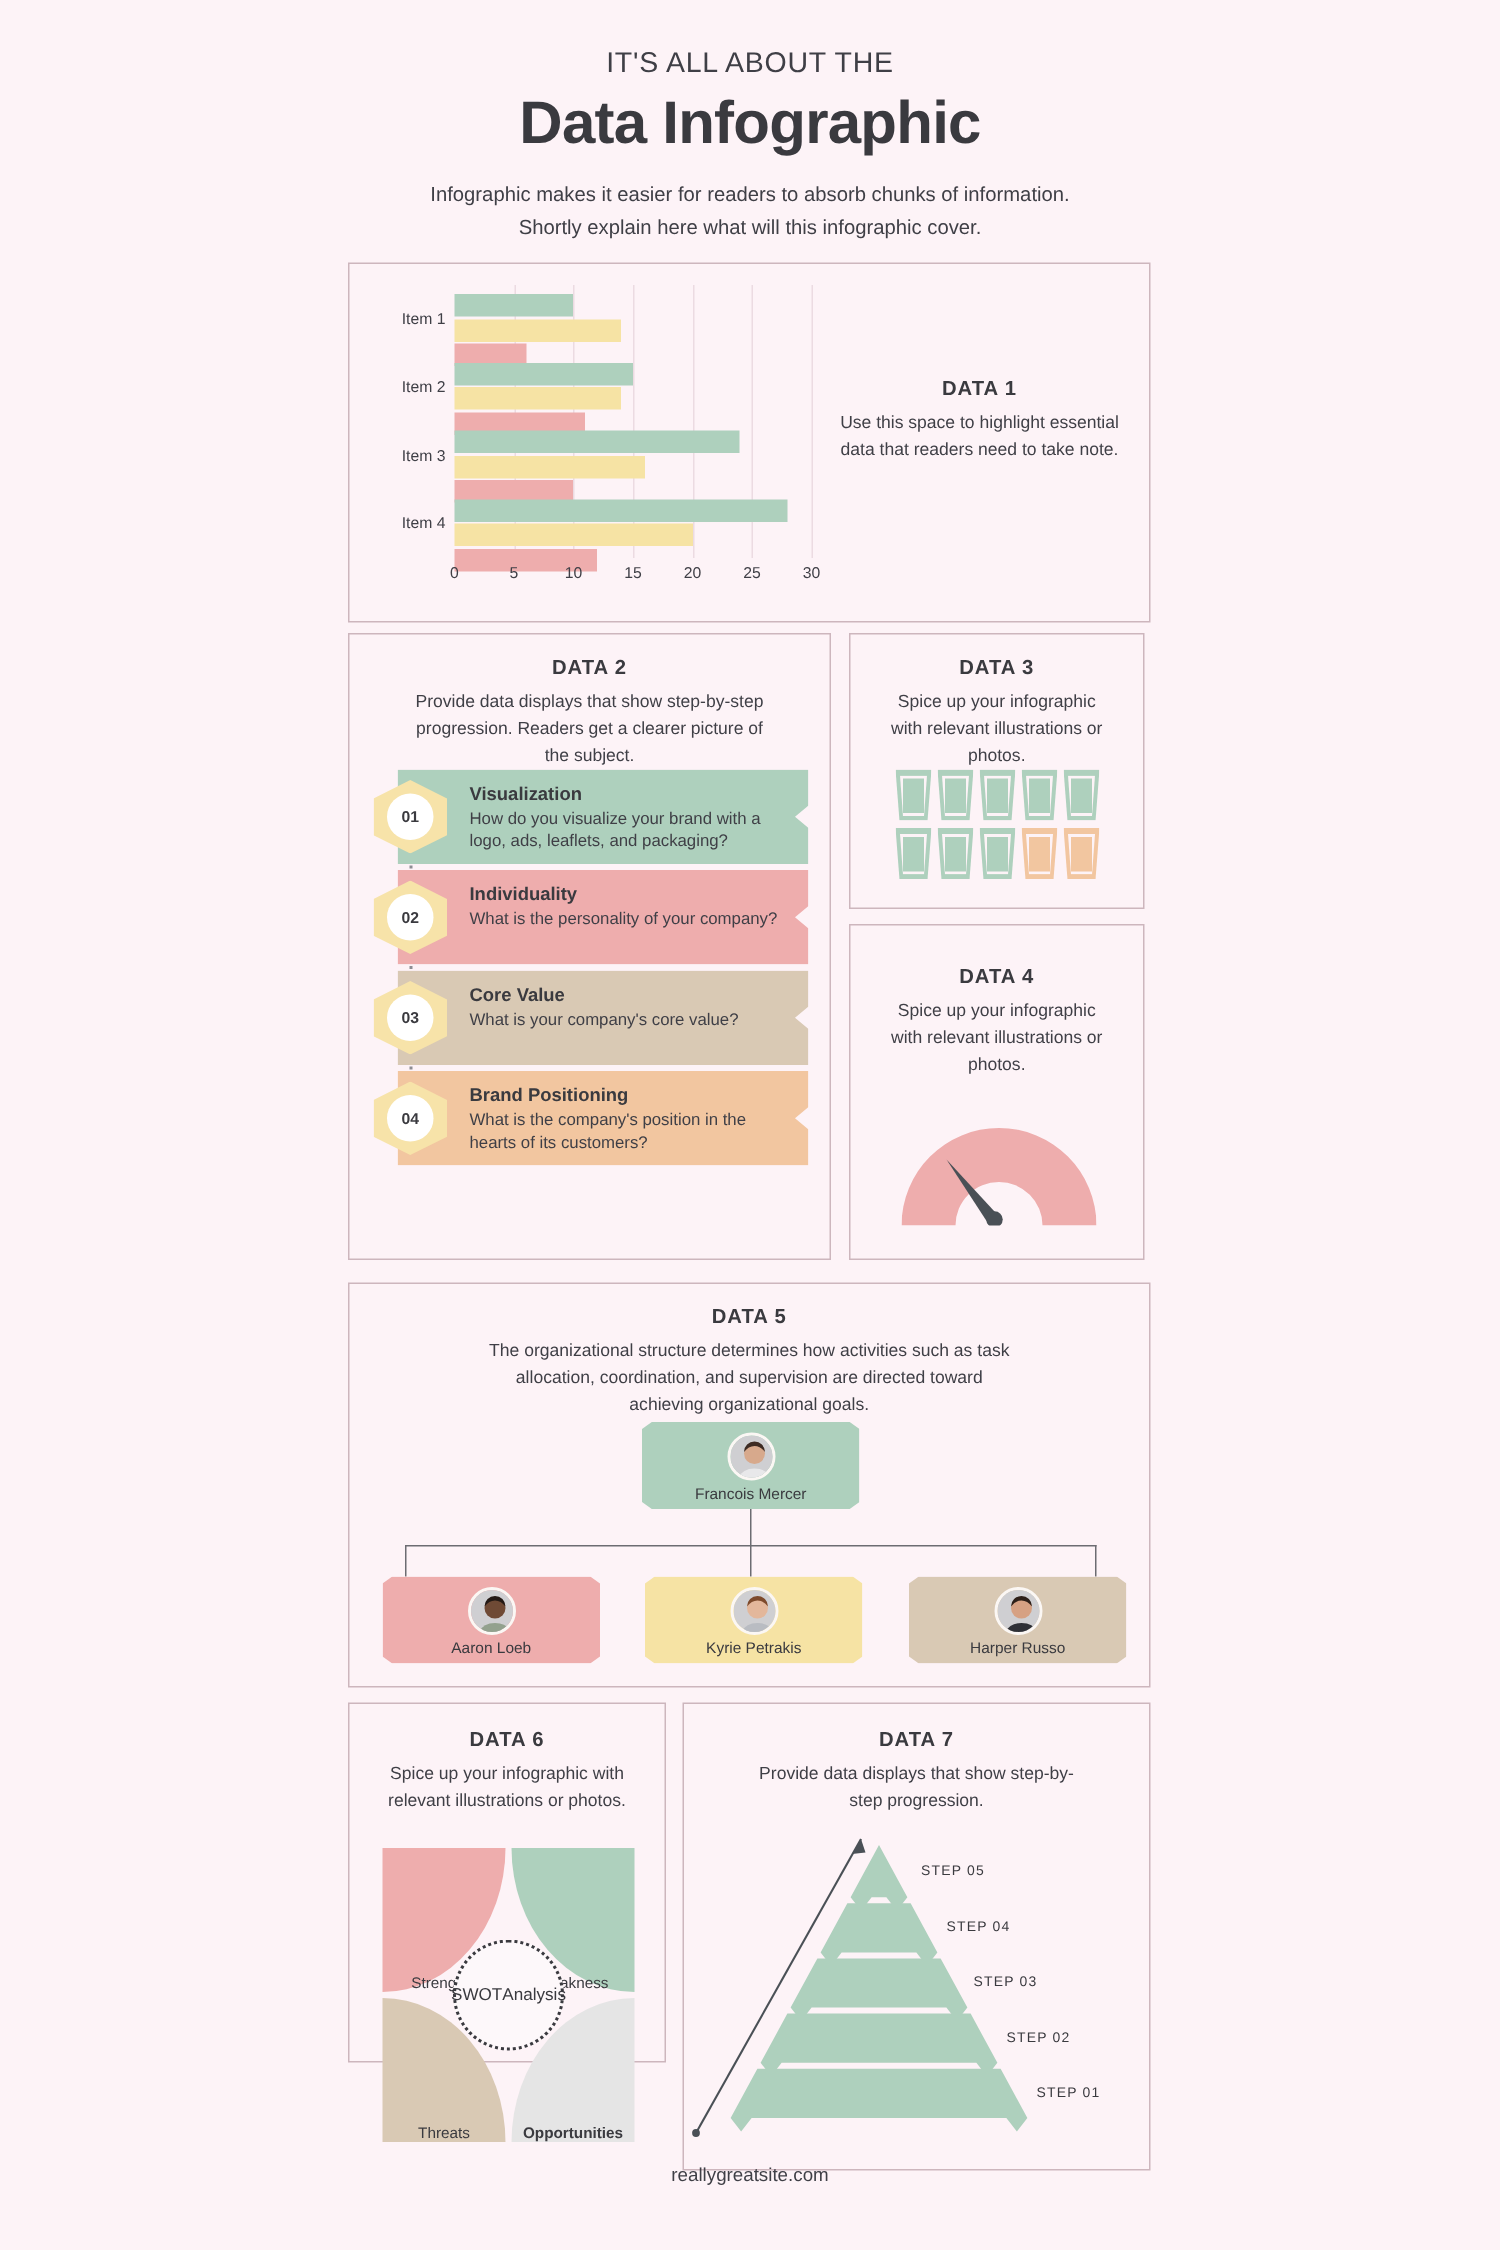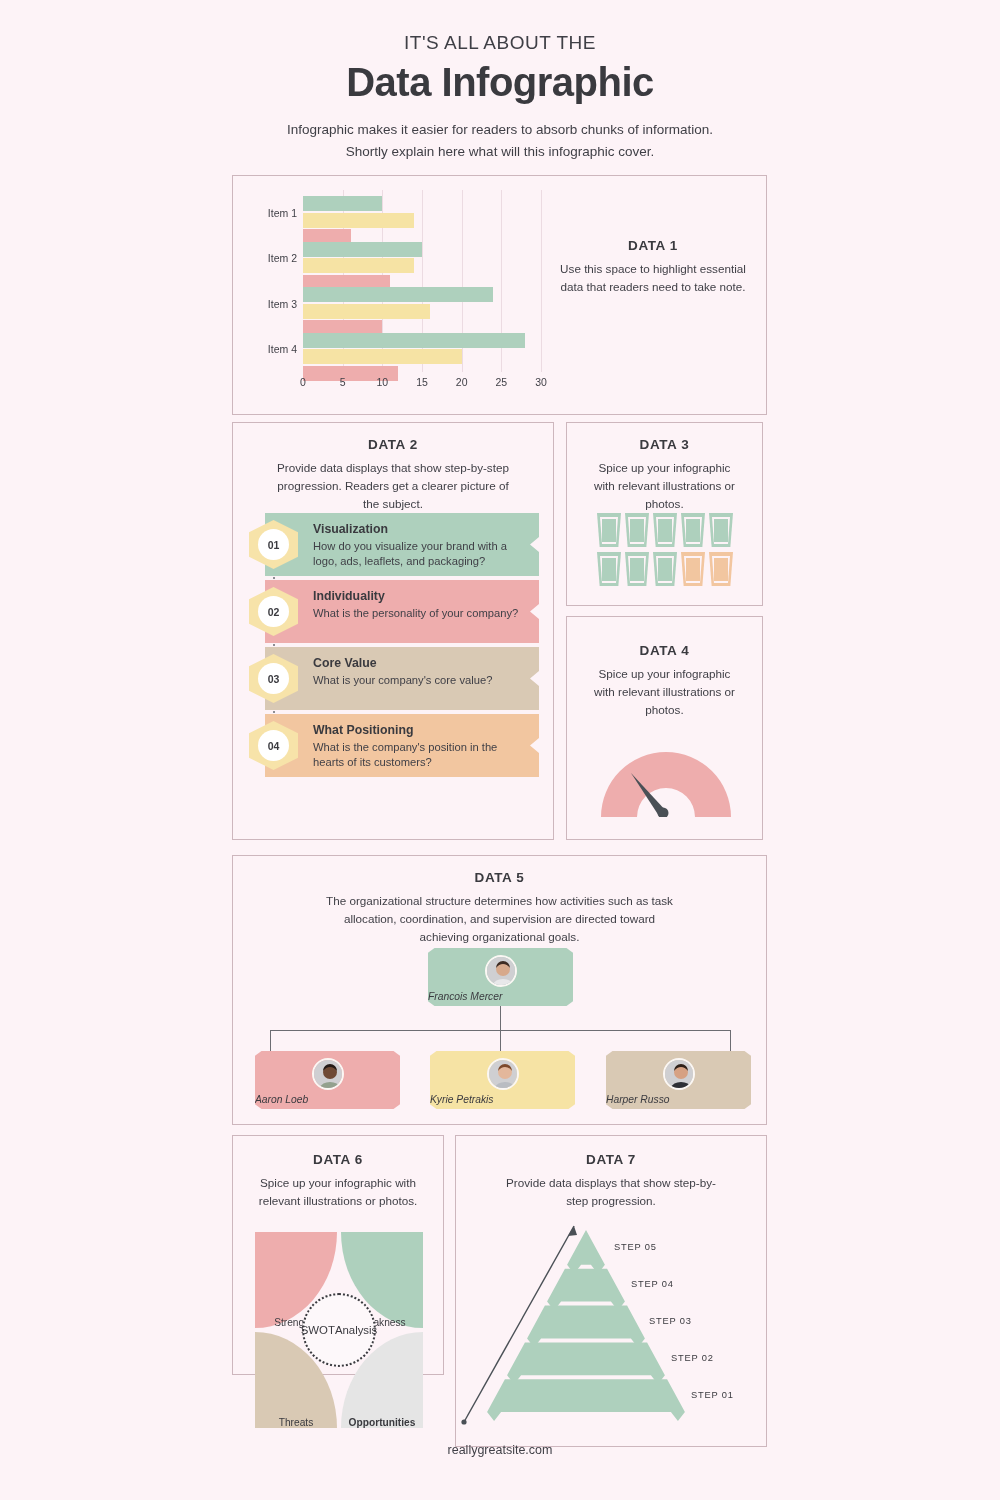--- a/index.html
+++ b/index.html
@@ -52,21 +52,21 @@
     position: absolute; left: 52px; top: 0; width: 238px; height: 182px;
   }
   .gridline { position: absolute; top: 0; bottom: 0; width: 1px; background: #ecdbe2; }
   .bar { position: absolute; height: 15px; }
   .axis { position: absolute; left: 52px; top: 182px; width: 238px; height: 22px; }
   .tick {
     position: absolute; top: 4px; font-size: 10.5px; color: #3f3f46;
     transform: translateX(-50%);
   }
   .d1-text {
-    position: absolute; left: 320px; top: 62px; width: 200px; text-align: center;
+    position: absolute; left: 320px; top: 75px; width: 200px; text-align: center;
   }
 
   
   #p2 { left: 232px; top: 422px; width: 322px; height: 418px; }
   #p2 .panel-title { margin-top: 14px; }
   #p2 .panel-desc { padding: 0 38px; }
   .steps { position: absolute; left: 16px; top: 90px; width: 290px; }
   .step {
     position: relative; height: 63px; margin-bottom: 4px;
   }
@@ -117,21 +117,21 @@
   .gauge { position: absolute; left: 34px; top: 132px; width: 130px; height: 68px; }
 
   
   #p5 { left: 232px; top: 855px; width: 535px; height: 270px; }
   #p5 .panel-title { margin-top: 14px; }
   #p5 .panel-desc { padding: 0 88px; }
   .org { position: absolute; left: 0; top: 92px; width: 535px; height: 172px; }
   .org-card {
     position: absolute;
     clip-path: polygon(0 8%, 4.5% 0, 95.5% 0, 100% 8%, 100% 92%, 95.5% 100%, 4.5% 100%, 0 92%);
-    font-style: italic;
+    text-align: center;
   }
   .org-avatar {
     width: 32px; height: 32px; border-radius: 50%; margin: 7px auto 0;
     overflow: hidden; position: relative; border: 2px solid #fbf7f4;
   }
   .org-name { font-size: 10.3px; color: #3a3a3f; margin-top: 4px; }
   .org-role { font-size: 8.3px; letter-spacing: 0.7px; color: #4a4a50; margin-top: 2px; }
   .org-line { position: absolute; background: #6c6c72; }
 
   
@@ -257,21 +257,21 @@
             <div class="step-head">Core Value</div>
             <div class="step-txt">What is your company's core value?</div>
           </div>
           <div class="step-hex">
             <div class="step-num">03</div>
           </div>
         </div>
         <div class="step">
           <div class="step-banner" style="background: rgb(242, 198, 160);"></div>
           <div class="step-body">
-            <div class="step-head">What Positioning</div>
+            <div class="step-head">Brand Positioning</div>
             <div class="step-txt">What is the company's position in the hearts of its customers?</div>
           </div>
           <div class="step-hex">
             <div class="step-num">04</div>
           </div>
         </div>
       </div>
   </div>
 
   <div class="panel" id="p3">

